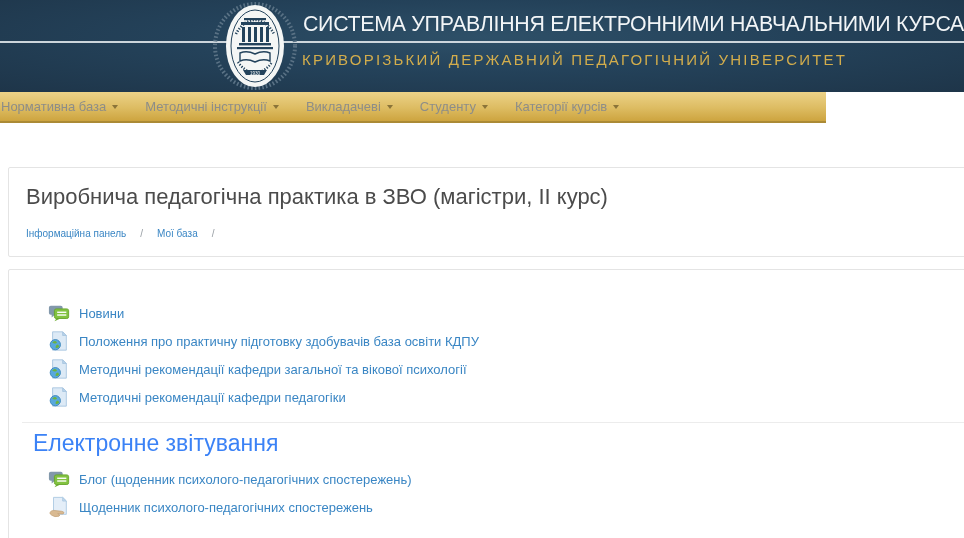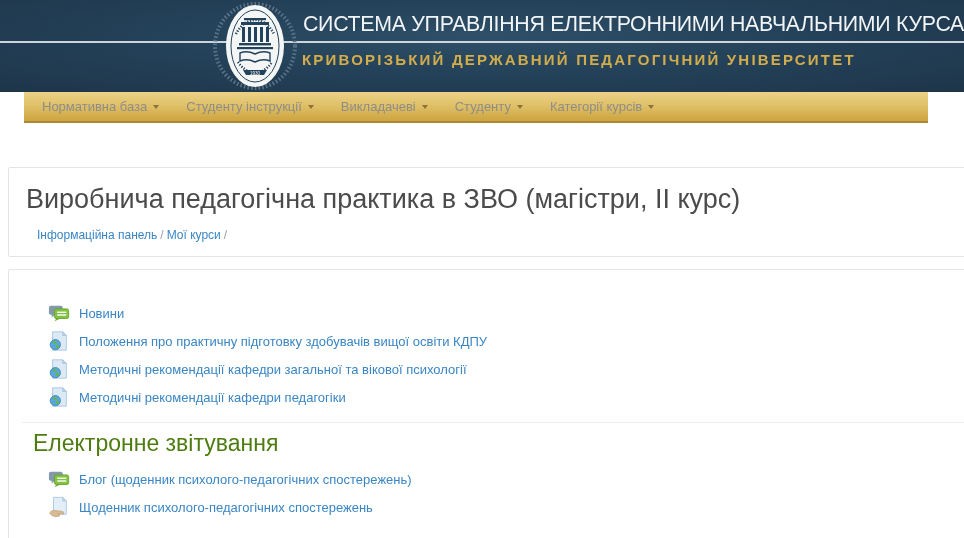--- a/index.html
+++ b/index.html
@@ -20,31 +20,31 @@
     position: absolute; left: 0; top: 41px; width: 964px; height: 2px;
     background: #dfe5ea; opacity: .9;
   }
   .system-title {
     position: absolute; left: 303px; top: 11px;
     color: #f2f5f7; font-size: 22px; font-weight: 400; letter-spacing: -0.3px;
     white-space: nowrap; transform: scaleX(.97); transform-origin: left;
   }
   .university-name {
     position: absolute; left: 302px; top: 51px;
-    color: #d3ad4c; font-size: 15px; font-weight: 700; letter-spacing: 2.2px;
+    color: #d3ad4c; font-size: 15px; font-weight: 400; letter-spacing: 2.2px;
     white-space: nowrap;
   }
   .logo-emblem { position: absolute; left: 210px; top: 2px; width: 90px; height: 88px; cursor: pointer; }
 
   
   .navbar {
-    position: absolute; left: 0; top: 92px; width: 904px; height: 31px;
+    position: absolute; left: 0; top: 92px; width: 826px; height: 31px;
     background: linear-gradient(to bottom, #ecd288 0%, #ddbc62 55%, #cda43f 100%);
     border-bottom: 2px solid #ab8a35;
-    display: flex; align-items: center; padding-left: 18px; gap: 27px; margin-left: 24px;
+    display: flex; align-items: center; padding-left: 1px; gap: 27px;
   }
   .nav-item {
     display: flex; align-items: center; gap: 6px;
     color: #8d8d88; font-size: 13px; white-space: nowrap; cursor: pointer;
   }
   .caret {
     width: 0; height: 0; display: inline-block;
     border-left: 3.5px solid transparent; border-right: 3.5px solid transparent;
     border-top: 4.5px solid #8a7439;
   }
@@ -52,45 +52,45 @@
   
   .card {
     position: absolute; left: 8px; width: 1040px;
     background: #fff; border: 1px solid #e4e4e4; border-radius: 2px;
   }
   .card-title-block { top: 167px; height: 90px; }
   .card-content { top: 269px; height: 360px; }
 
   .page-title {
     position: absolute; left: 17px; top: 16px;
-    color: #4b4b4b; font-size: 27px; font-weight: 400; white-space: nowrap;
+    color: #4b4b4b; font-size: 22px; font-weight: 400; white-space: nowrap;
   }
   .breadcrumb {
-    position: absolute; left: 28px; top: 60px;
-    display: flex; align-items: center; gap: 3px; font-size: 12px; white-space: nowrap;
+    position: absolute; left: 17px; top: 60px;
+    display: flex; align-items: center; gap: 14px; font-size: 10px; white-space: nowrap;
   }
   .breadcrumb a { color: #3a86c4; text-decoration: none; cursor: pointer; }
   .crumb-sep { color: #9aa0a6; }
 
   .activity-list { position: absolute; left: 39px; display: flex; flex-direction: column; }
   .list-general { top: 29px; }
   .list-report  { top: 195px; }
   .activity-item {
     height: 28px; display: flex; align-items: center; gap: 9px;
     color: #3a86c4; font-size: 13px; text-decoration: none; cursor: pointer; white-space: nowrap;
   }
   .mod-icon { width: 22px; height: 22px; flex: 0 0 22px; }
 
   .section-divider {
     position: absolute; left: 13px; top: 152px; width: 1010px; height: 1px;
     background: #ececec;
   }
   .section-heading {
     position: absolute; left: 24px; top: 160px;
-    color: #4d7c0f; font-size: 23px; font-weight: 400; white-space: nowrap;
+    color: #3b82f6; font-size: 23px; font-weight: 400; white-space: nowrap;
   }
 </style>
 </head>
 <body>
 
 <svg width="0" height="0" style="position:absolute" aria-hidden="true">
   <defs>
     <symbol id="sym-forum" viewBox="0 0 24 24">
       <path d="M3 4h11a2 2 0 0 1 2 2v6a2 2 0 0 1-2 2h-6.5L4 17v-3H3a2 2 0 0 1-2-2V6a2 2 0 0 1 2-2z" fill="#8298ab"></path>
       <path d="M10 17l-3 4 5.5-2.5z" fill="#6fae33"></path>
@@ -140,21 +140,21 @@
       <use href="#sym-emblem"></use>
     </svg>
 </header>
 
 <nav class="navbar">
   <div class="nav-item">
     <span>Нормативна база</span>
     <span class="caret"></span>
   </div>
   <div class="nav-item">
-    <span>Студенту інструкції</span>
+    <span>Методичні інструкції</span>
     <span class="caret"></span>
   </div>
   <div class="nav-item">
     <span>Викладачеві</span>
     <span class="caret"></span>
   </div>
   <div class="nav-item">
     <span>Студенту</span>
     <span class="caret"></span>
   </div>
@@ -162,39 +162,39 @@
     <span>Категорії курсів</span>
     <span class="caret"></span>
   </div>
 </nav>
 
 <section class="card card-title-block">
   <h1 class="page-title">Виробнича педагогічна практика в ЗВО (магістри, ІІ курс)</h1>
   <div class="breadcrumb">
     <a>Інформаційна панель</a>
     <span class="crumb-sep">/</span>
-    <a>Мої курси</a>
+    <a>Мої база</a>
     <span class="crumb-sep">/</span>
   </div>
 </section>
 
 <section class="card card-content">
 
   <div class="activity-list list-general">
     <a class="activity-item">
       <svg class="mod-icon">
           <use href="#sym-forum"></use>
         </svg>
       <span>Новини</span>
     </a>
     <a class="activity-item">
       <svg class="mod-icon">
           <use href="#sym-url"></use>
         </svg>
-      <span>Положення про практичну підготовку здобувачів вищої освіти КДПУ</span>
+      <span>Положення про практичну підготовку здобувачів база освіти КДПУ</span>
     </a>
     <a class="activity-item">
       <svg class="mod-icon">
           <use href="#sym-url"></use>
         </svg>
       <span>Методичні рекомендації кафедри загальної та вікової психології</span>
     </a>
     <a class="activity-item">
       <svg class="mod-icon">
           <use href="#sym-url"></use>

